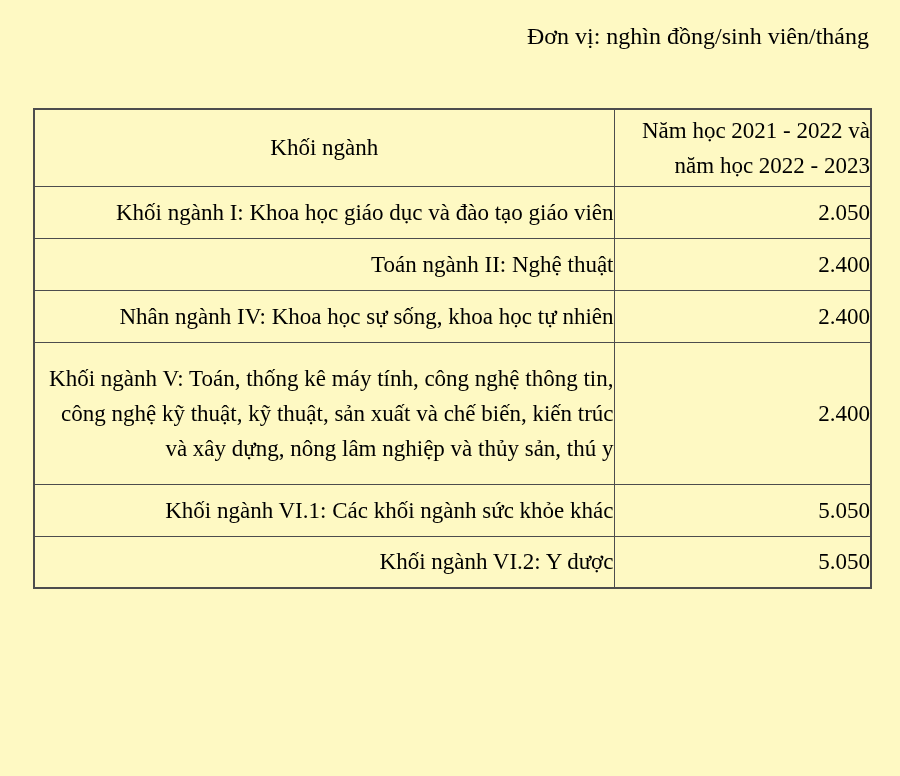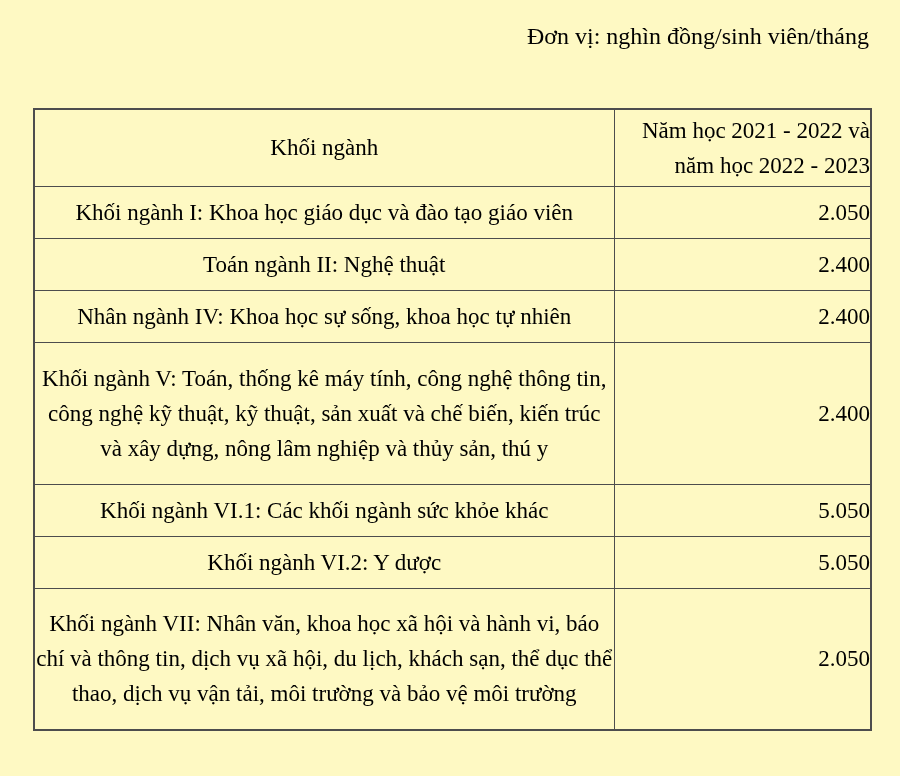--- a/index.html
+++ b/index.html
@@ -47,21 +47,21 @@
     padding: 0;
     overflow: hidden;
   }
   tr.hdr    { height: 77px; }
   tr.r-std  { height: 52px; }
   tr.r-tall { height: 142px; }
   th.col-head {
     text-align: center;
   }
   td.cell-label {
-    text-align: center;
+    text-align: right;
     padding: 2px 4px 2px 4px;
   }
   td.cell-value {
     text-align: right;
   }
   .hdr-line { display: block; text-align: right; }
 </style>
 </head>
 <body>
 
@@ -101,20 +101,16 @@
         <td class="cell-value">2.400</td>
       </tr>
       <tr class="r-std">
         <td class="cell-label">Khối ngành VI.1: Các khối ngành sức khỏe khác</td>
         <td class="cell-value">5.050</td>
       </tr>
       <tr class="r-std">
         <td class="cell-label">Khối ngành VI.2: Y dược</td>
         <td class="cell-value">5.050</td>
       </tr>
-      <tr class="r-tall">
-        <td class="cell-label">Khối ngành VII: Nhân văn, khoa học xã hội và hành vi, báo chí và thông tin, dịch vụ xã hội, du lịch, khách sạn, thể dục thể thao, dịch vụ vận tải, môi trường và bảo vệ môi trường</td>
-        <td class="cell-value">2.050</td>
-      </tr>
     </tbody>
   </table>
 
 </div>
 
 </body></html>

